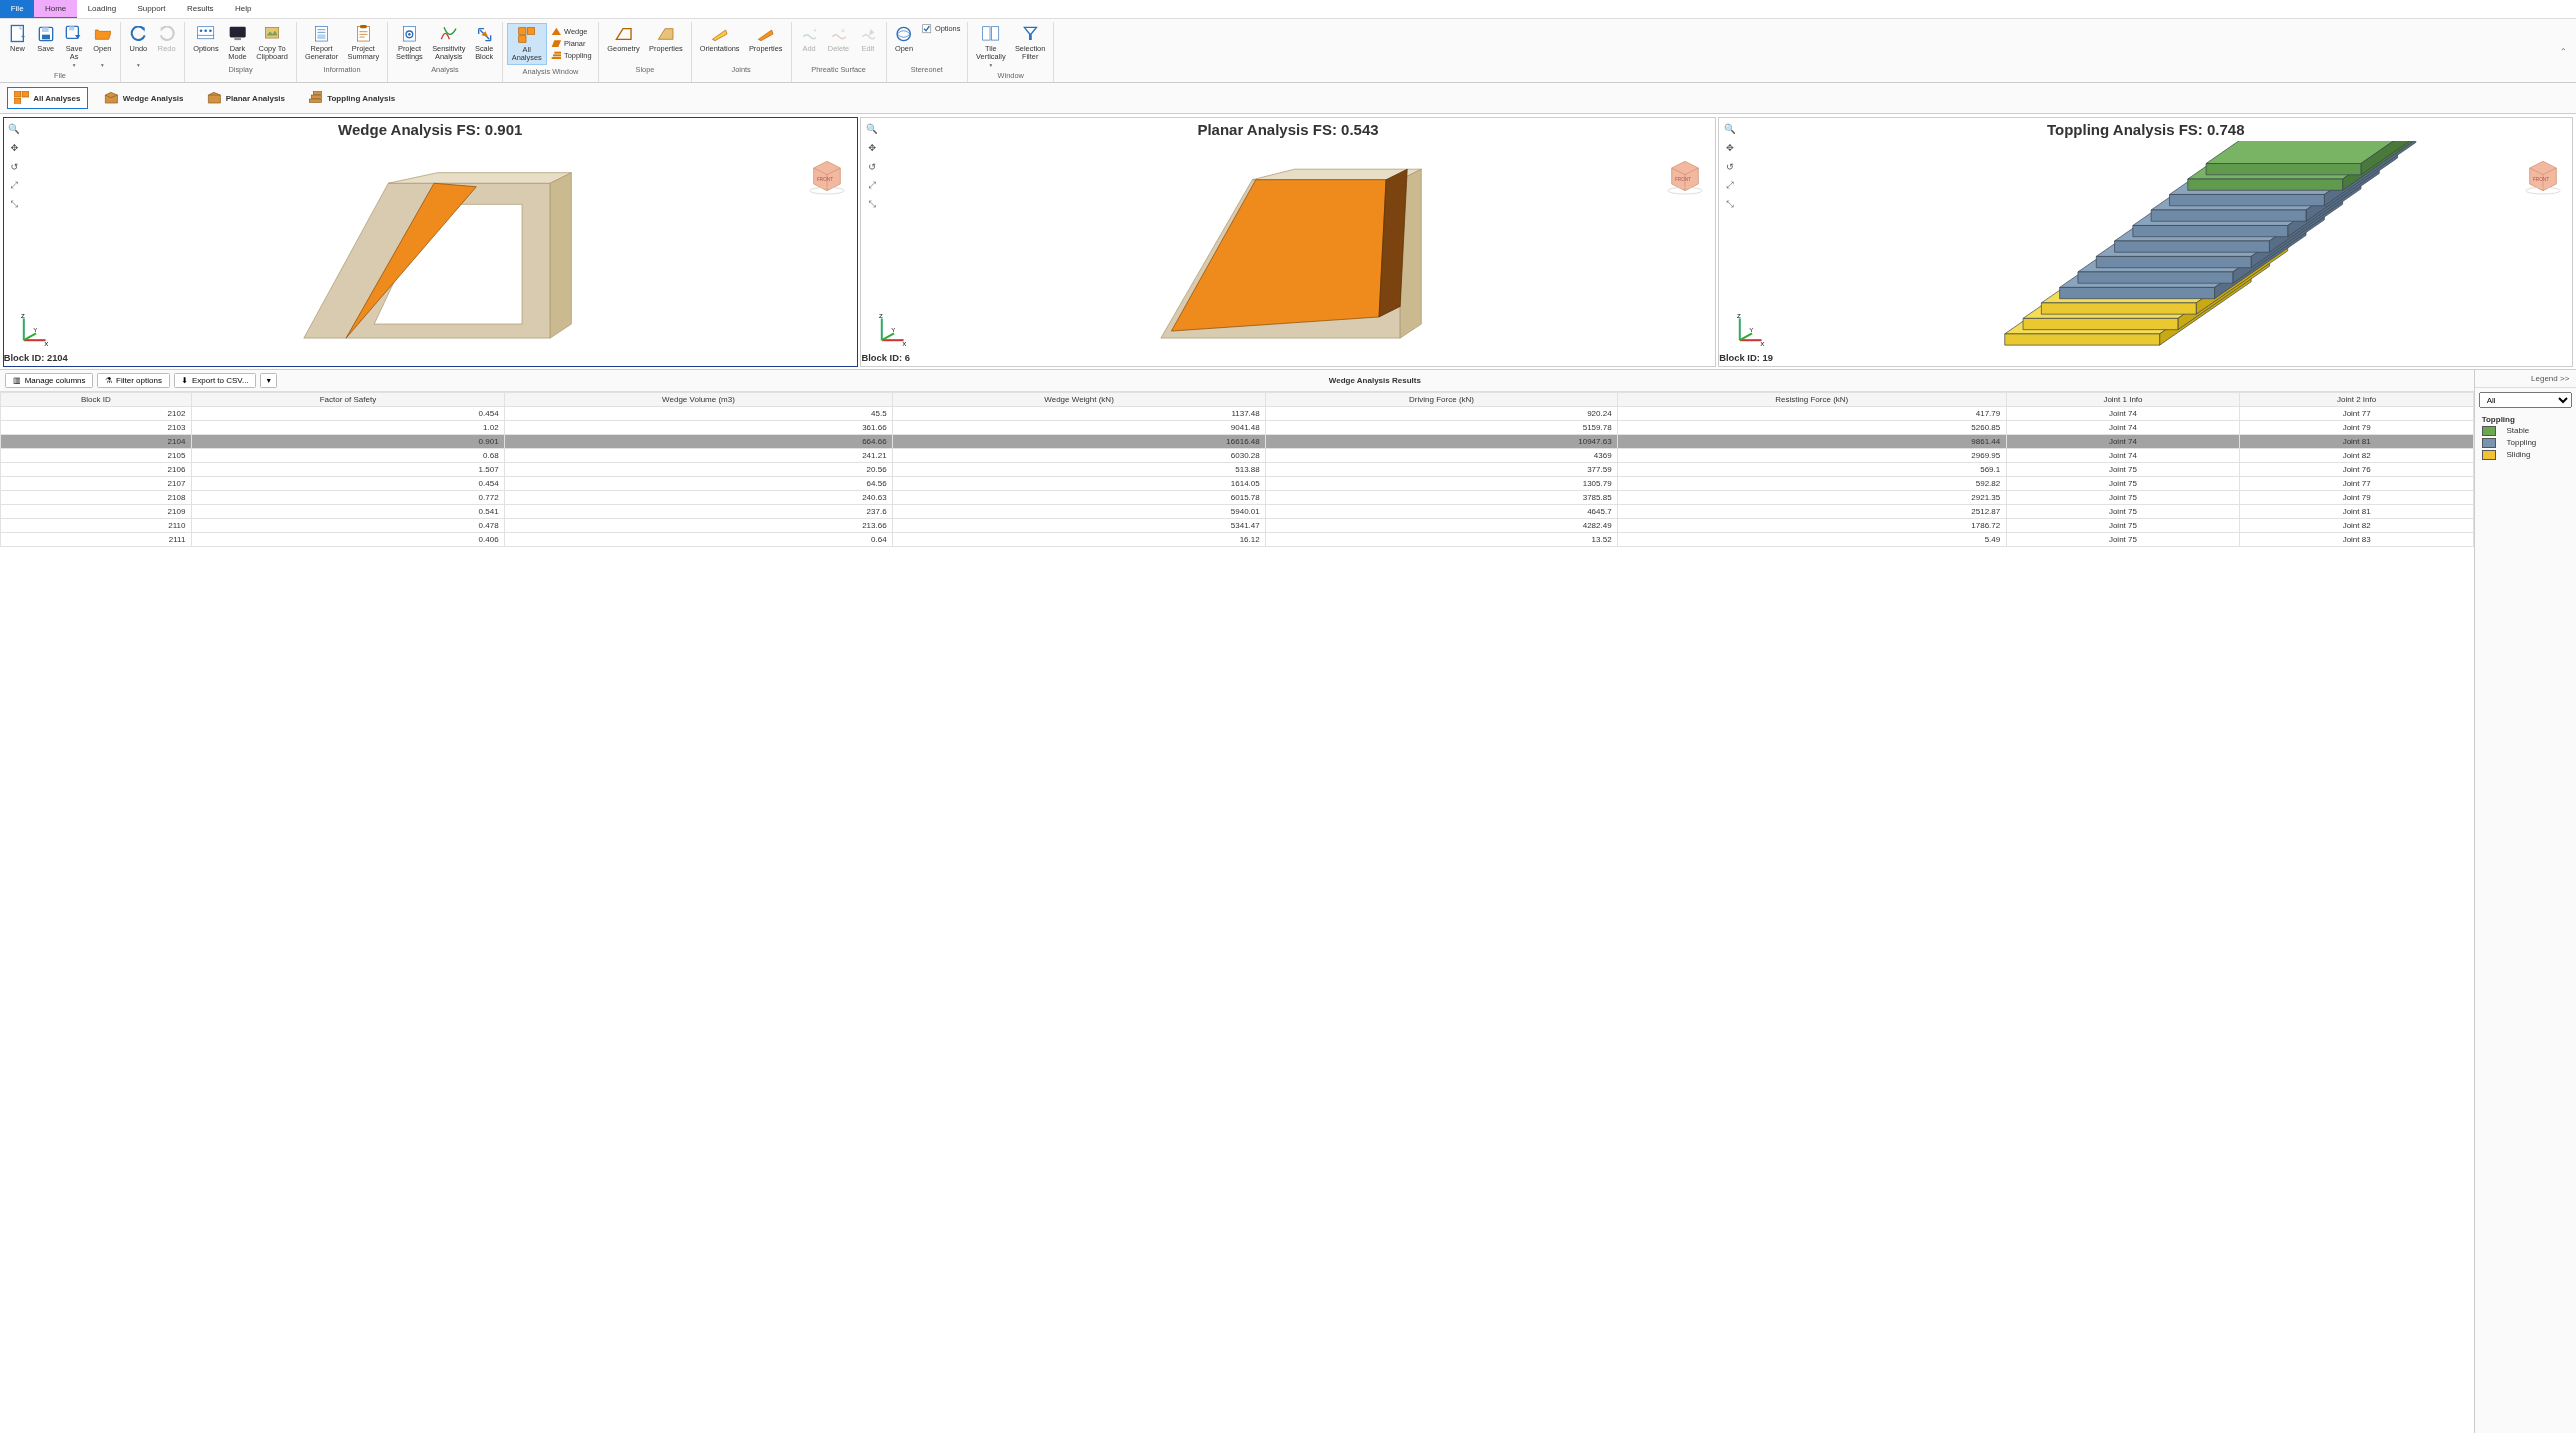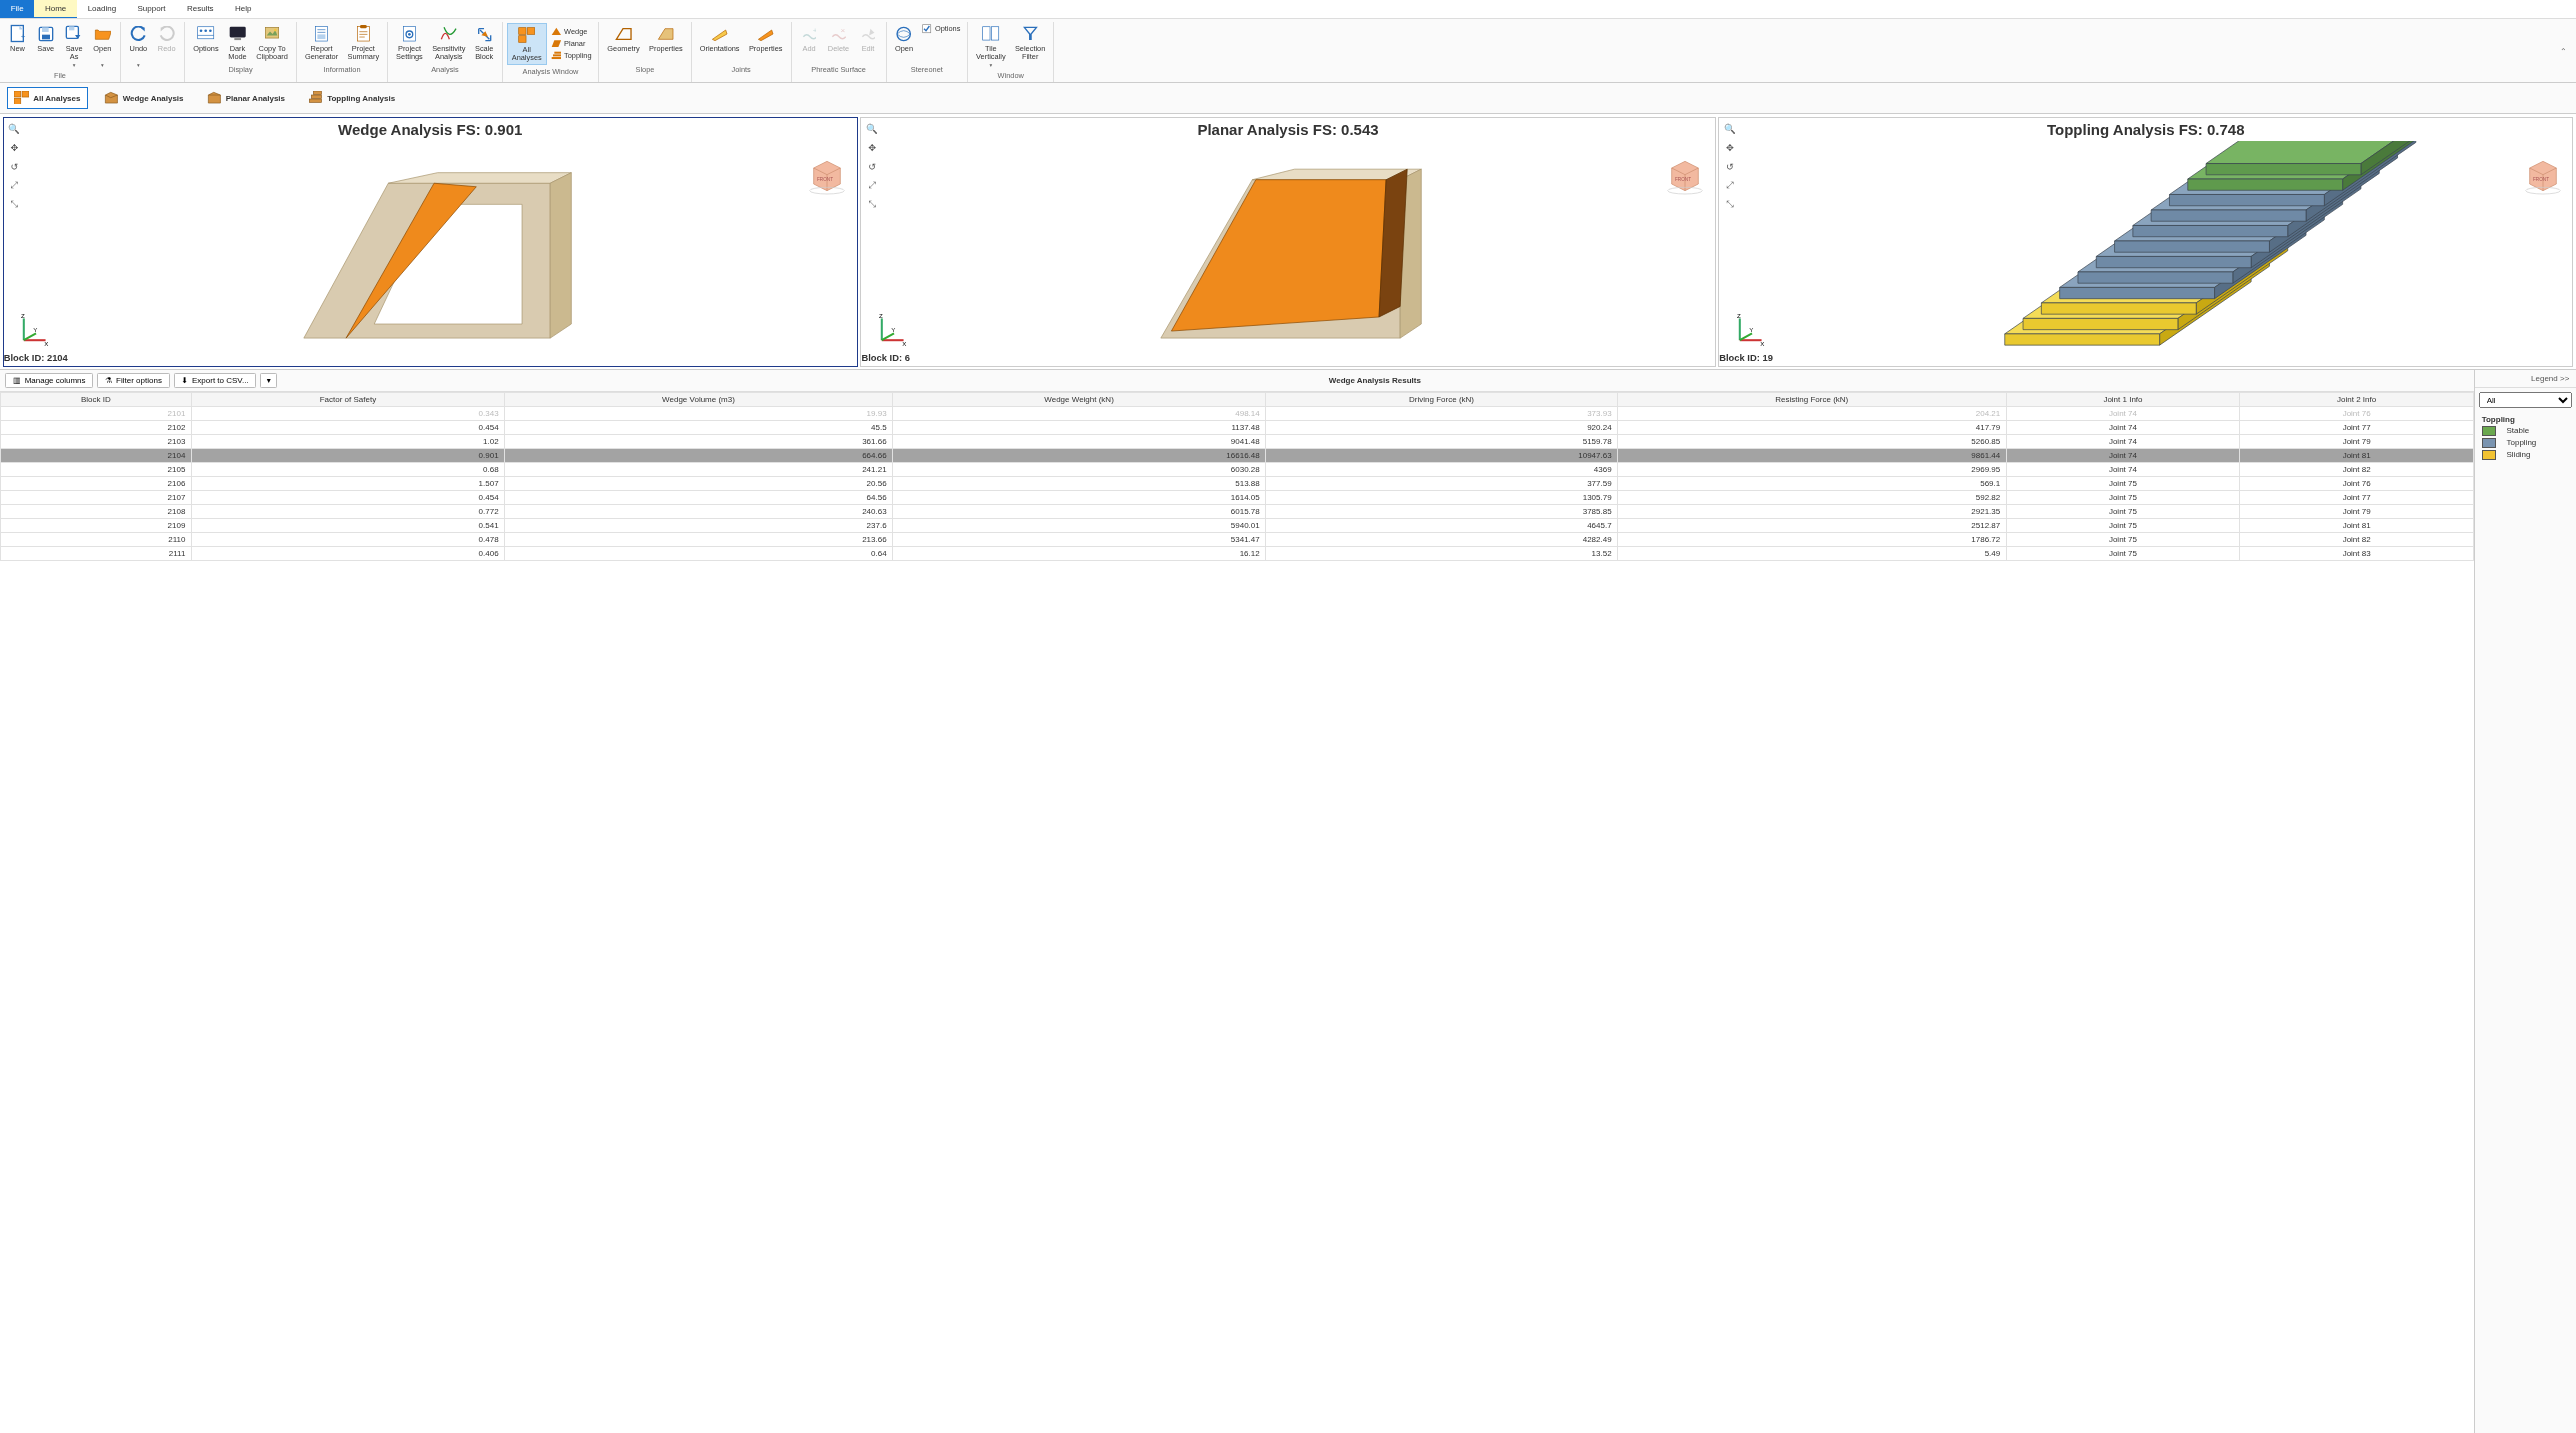--- a/index.html
+++ b/index.html
@@ -2,21 +2,21 @@
 <html style="font-size:10.7px"><head>
 <meta charset="utf-8">
 <style>
 * { box-sizing: border-box; margin: 0; padding: 0; font-family: "Segoe UI", Arial, sans-serif; }
 body { background: #fff; font-size: 8px; color: #333; overflow: hidden; }
 
 
 .menu-bar { display: flex; height: 19px; background: #fff; border-bottom: 0.7px solid #ddd; }
 .menu-item { padding: 4px 10.7px; cursor: pointer; font-size: 8px; }
 .menu-item.file { background: #1976d2; color: #fff; }
-.menu-item.active { background: #fef9c3; border-bottom: 1.3px solid #1976d2; }
+.menu-item.active { background: #f0abfc; border-bottom: 1.3px solid #1976d2; }
 
 
 .ribbon { display: flex; background: #fafafa; border-bottom: 0.7px solid #ccc; padding: 2.7px 0 0; }
 .ribbon-group { border-right: 0.7px solid #ddd; padding: 1.3px 4px 0; display: flex; flex-direction: column; align-items: center; }
 .ribbon-group-buttons { display: flex; gap: 1.3px; }
 .ribbon-group-label { font-size: 7.4px; color: #666; padding: 2px 0; text-align: center; }
 .ribbon-btn { display: flex; flex-direction: column; align-items: center; padding: 1.3px 4px; cursor: pointer; min-width: 27px; }
 .ribbon-btn .ico { width: 19px; height: 19px; display: flex; align-items: center; justify-content: center; }
 .ribbon-btn .lbl { font-size: 7.4px; text-align: center; line-height: 1.2; margin-top: 1.3px; height: 17.4px; display: flex; flex-direction: column; justify-content: flex-start; }
 .ribbon-btn.small { flex-direction: row; min-width: 0; padding: 0.7px 2.7px; gap: 2.7px; }
@@ -672,30 +672,20 @@
               <th>Factor of Safety</th>
               <th>Wedge Volume (m3)</th>
               <th>Wedge Weight (kN)</th>
               <th>Driving Force (kN)</th>
               <th>Resisting Force (kN)</th>
               <th>Joint 1 Info</th>
               <th>Joint 2 Info</th>
             </tr>
           </thead>
         <tbody id="results-body">
-            <tr class="truncated">
-              <td>2101</td>
-              <td>0.343</td>
-              <td>19.93</td>
-              <td>498.14</td>
-              <td>373.93</td>
-              <td>204.21</td>
-              <td class="ctr">Joint 74</td>
-              <td class="ctr">Joint 76</td>
-            </tr>
             <tr>
               <td>2102</td>
               <td>0.454</td>
               <td>45.5</td>
               <td>1137.48</td>
               <td>920.24</td>
               <td>417.79</td>
               <td class="ctr">Joint 74</td>
               <td class="ctr">Joint 77</td>
             </tr>

